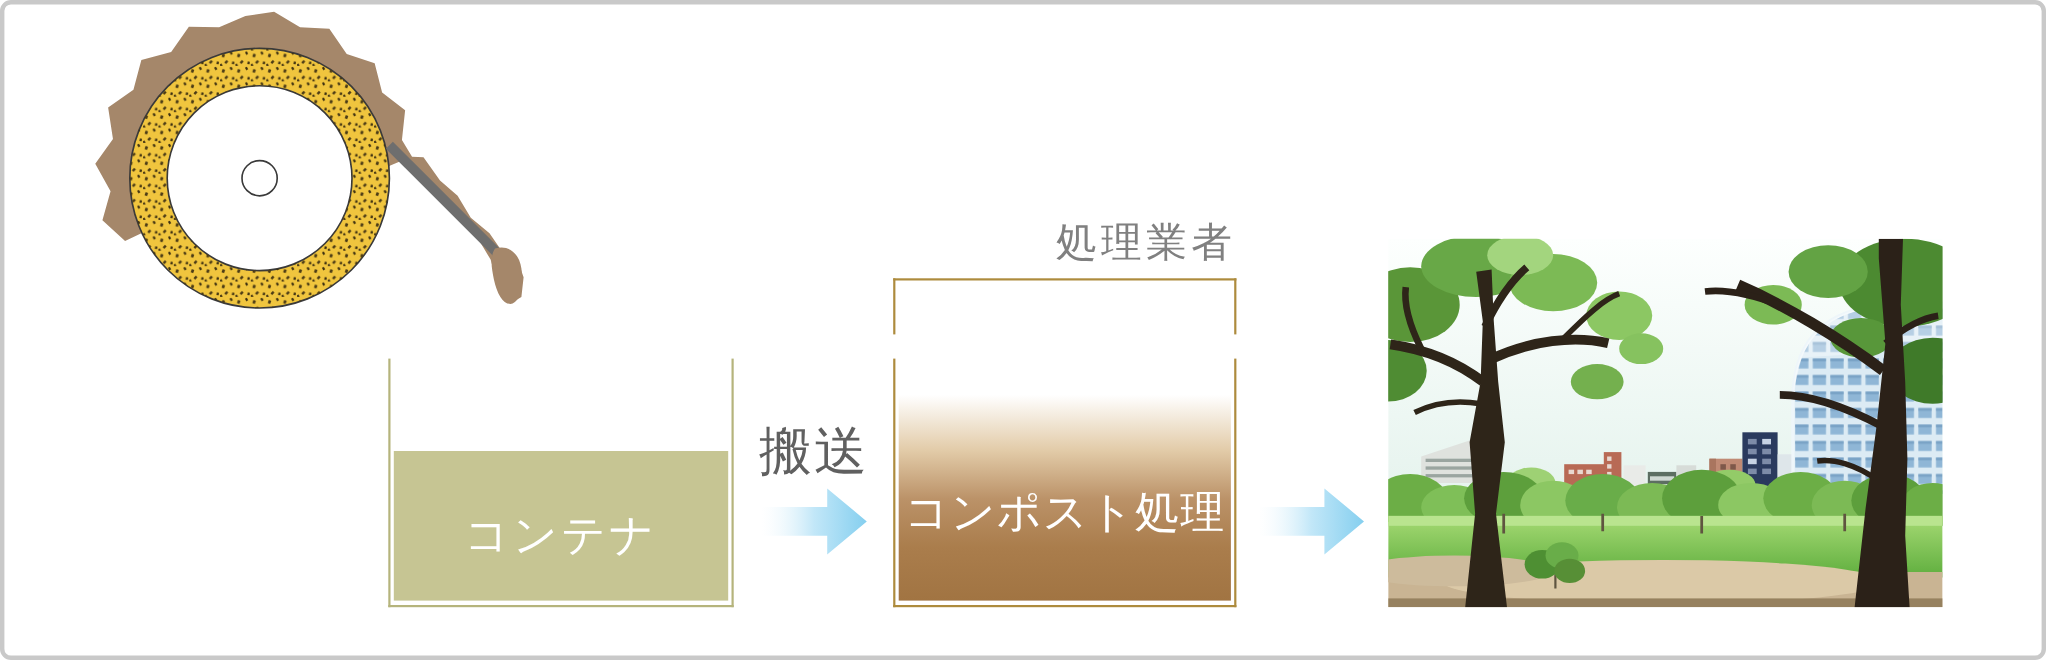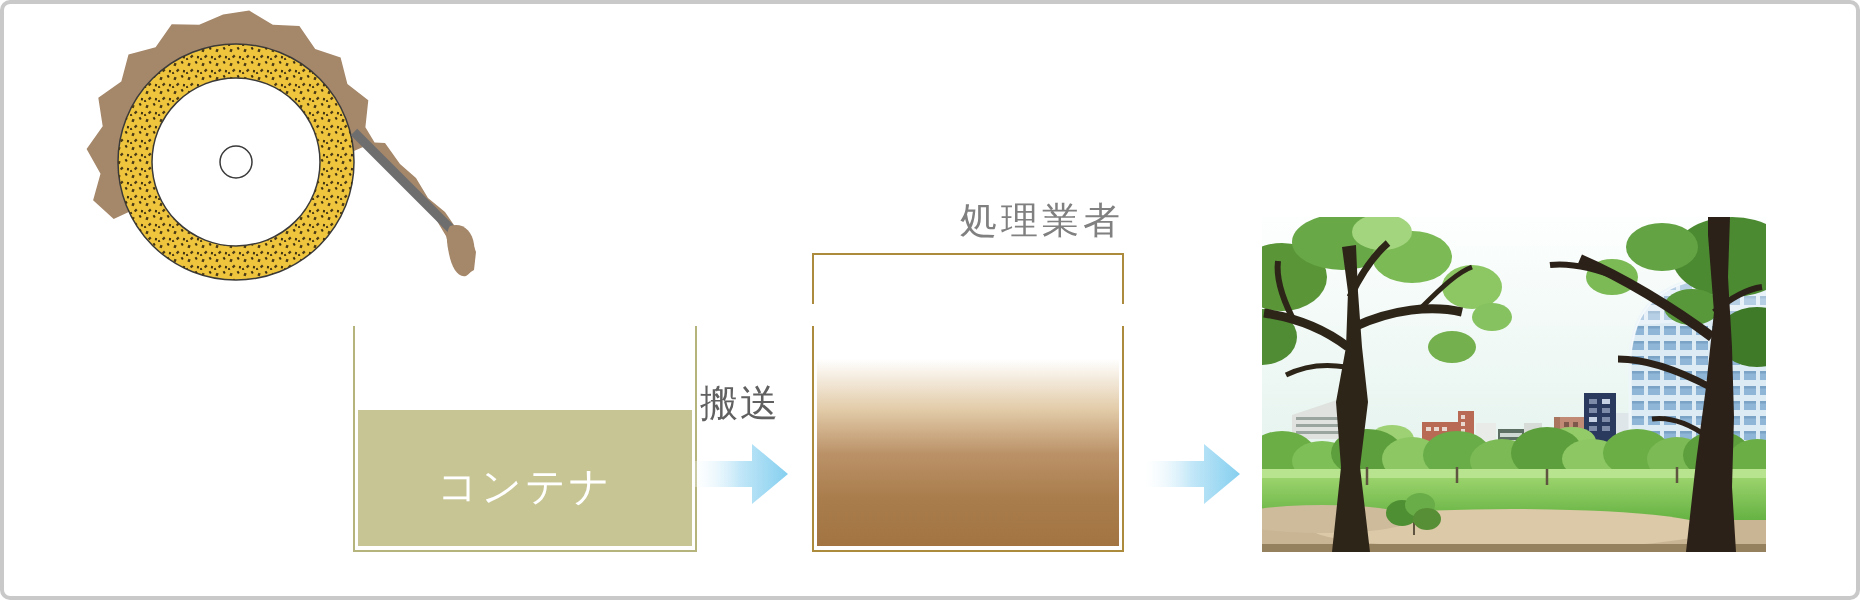--- a/index.html
+++ b/index.html
@@ -8,33 +8,33 @@
     background:#ffffff;border:4px solid #c9c9c9;border-radius:10px;overflow:hidden;
     font-family:"Liberation Sans","DejaVu Sans",sans-serif;
   }
   .abs{position:absolute;}
 
   
   .drum-svg{left:0;top:30;width:500px;height:290px;}
 
   
   .container-box{
-    left:349px;top:322px;width:344px;height:226px;box-sizing:border-box;
+    left:349px;top:322px;width:314px;height:226px;box-sizing:border-box;
     border:2px solid #b5b47c;border-top:none;
   }
   .container-fill{position:absolute;left:3px;right:3px;top:84px;bottom:4px;background:#c6c593;}
   .container-label{
     position:absolute;left:0;right:0;top:133px;text-align:center;
     font-size:40px;color:#ffffff;letter-spacing:3px;white-space:nowrap;
   }
 
   
   .transport-label{
     left:666px;top:374px;width:140px;text-align:center;
-    font-size:38px;color:#606060;letter-spacing:2px;white-space:nowrap;
+    font-size:48px;color:#606060;letter-spacing:2px;white-space:nowrap;
   }
   .arrow-svg{width:98px;height:64px;}
   .arrow-1{left:688px;top:438px;}
   .arrow-2{left:1140px;top:438px;}
 
   
   .processor-title{
     left:808px;top:192px;width:312px;text-align:right;
     font-size:37px;color:#808080;letter-spacing:4px;white-space:nowrap;
   }
@@ -108,20 +108,21 @@
       </linearGradient>
     </defs>
     <polygon points="0,19 60,19 60,2 96,32 60,62 60,45 0,45" fill="url(#ag1)"></polygon>
   </svg>
 
   <div class="abs processor-title">処理業者</div>
   <div class="abs processor-bracket"></div>
 
   <div class="abs compost-box">
     <div class="compost-fill"></div>
+    <div class="compost-label">コンポスト処理</div>
   </div>
 
   <svg class="abs arrow-svg arrow-2" viewBox="0 0 98 64">
     <defs>
       <linearGradient id="ag2" x1="0" y1="0" x2="1" y2="0">
         <stop offset="0" stop-color="#ffffff" stop-opacity="0.25"></stop>
         <stop offset="0.5" stop-color="#c2e7f8"></stop>
         <stop offset="1" stop-color="#85cfef"></stop>
       </linearGradient>
     </defs>

